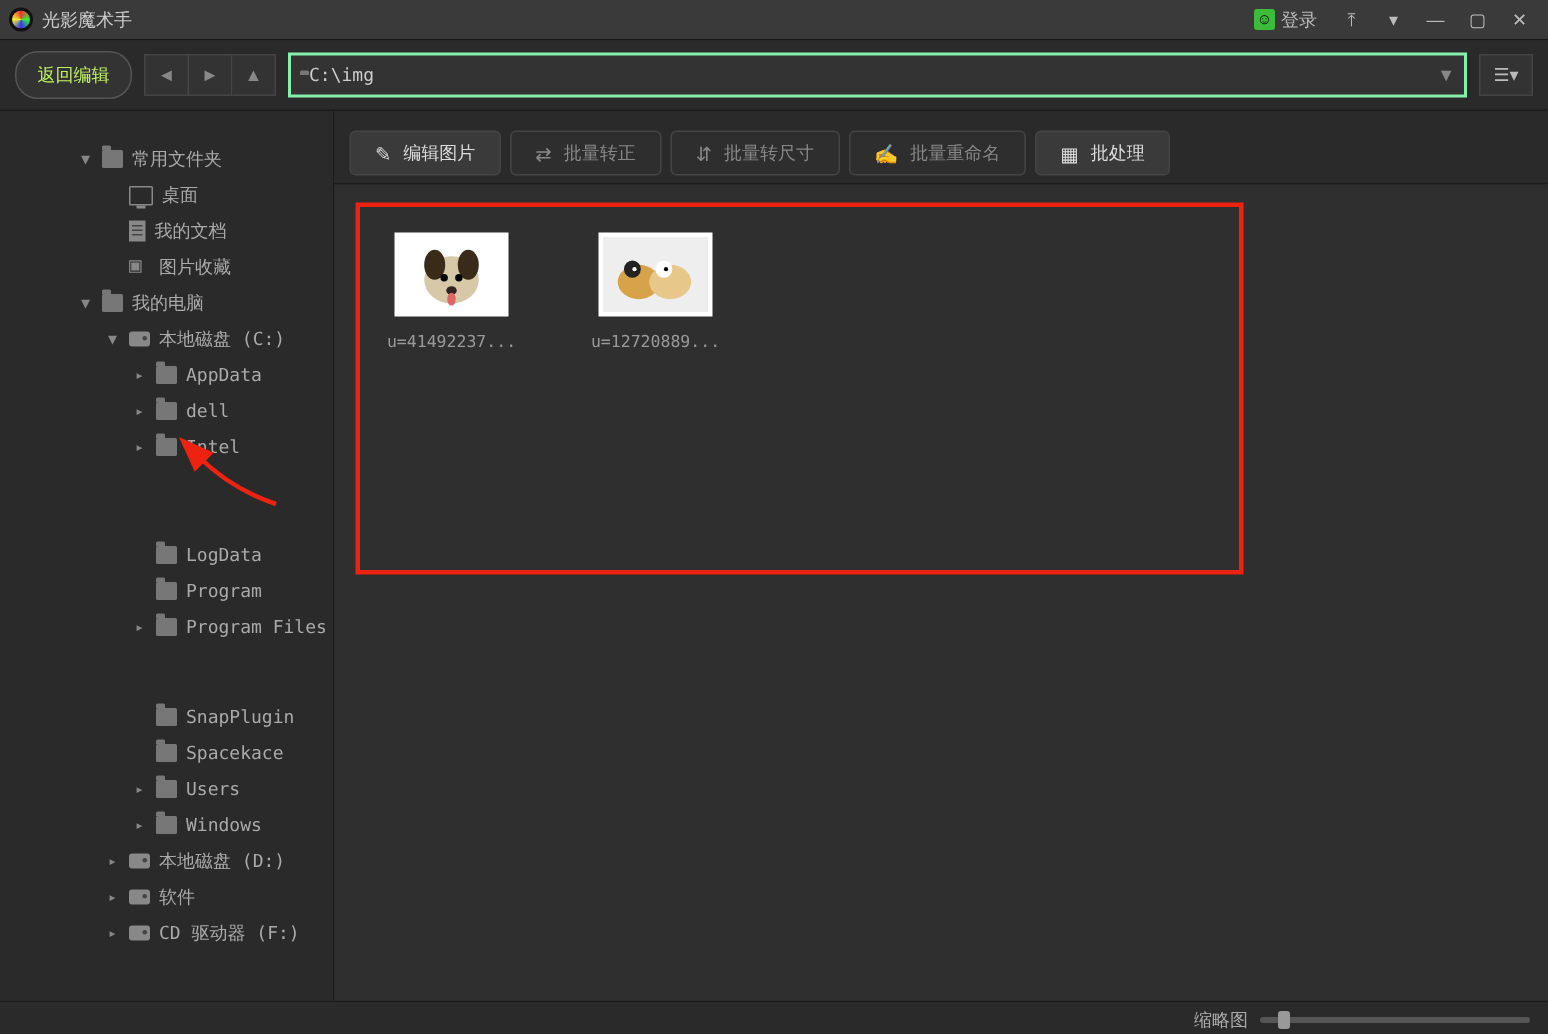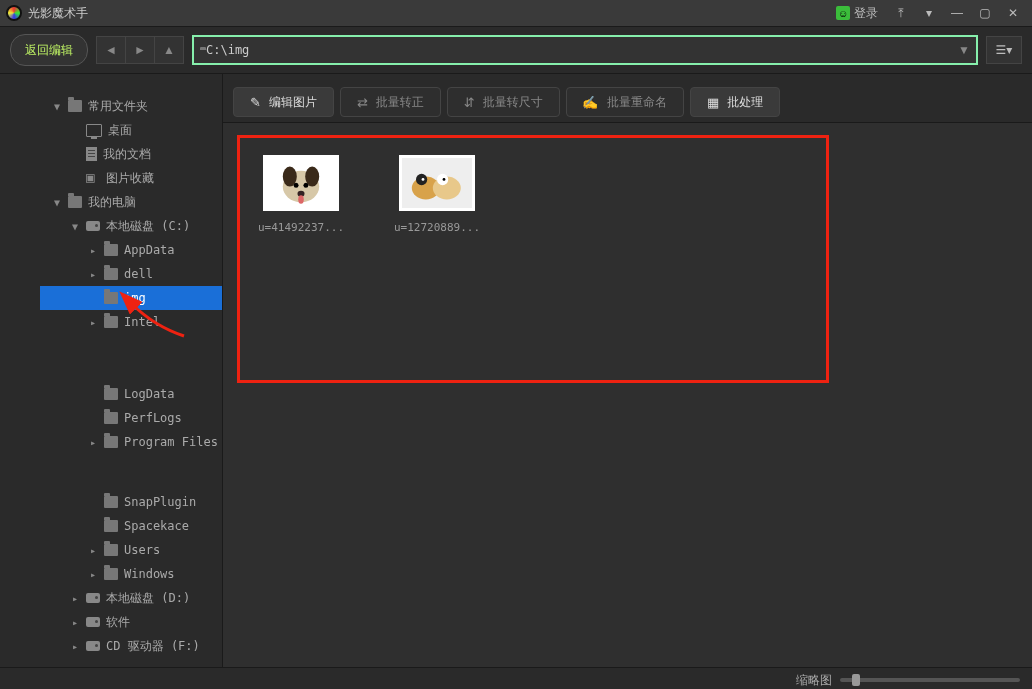--- a/index.html
+++ b/index.html
@@ -148,45 +148,38 @@
           </div>
         </li>
         <li>
           <div class="node" style="padding-left: 48px;">
             <span class="caret">▸</span>
             <span class="ico folder"></span>
             <span>dell</span>
           </div>
         </li>
         <li>
-          <div class="node sel" style="padding-left: 48px;">
-            <span class="caret"></span>
-            <span class="ico folder"></span>
-            <span>img</span>
-          </div>
-        </li>
-        <li>
           <div class="node" style="padding-left: 48px;">
             <span class="caret">▸</span>
             <span class="ico folder"></span>
             <span>Intel</span>
           </div>
         </li>
         <li>
           <div class="node" style="padding-left: 48px; margin-top: 48px;">
             <span class="caret"></span>
             <span class="ico folder"></span>
             <span>LogData</span>
           </div>
         </li>
         <li>
           <div class="node" style="padding-left: 48px;">
             <span class="caret"></span>
             <span class="ico folder"></span>
-            <span>PerfLogs</span>
+            <span>Program</span>
           </div>
         </li>
         <li>
           <div class="node" style="padding-left: 48px;">
             <span class="caret">▸</span>
             <span class="ico folder"></span>
             <span>Program Files</span>
           </div>
         </li>
         <li>

